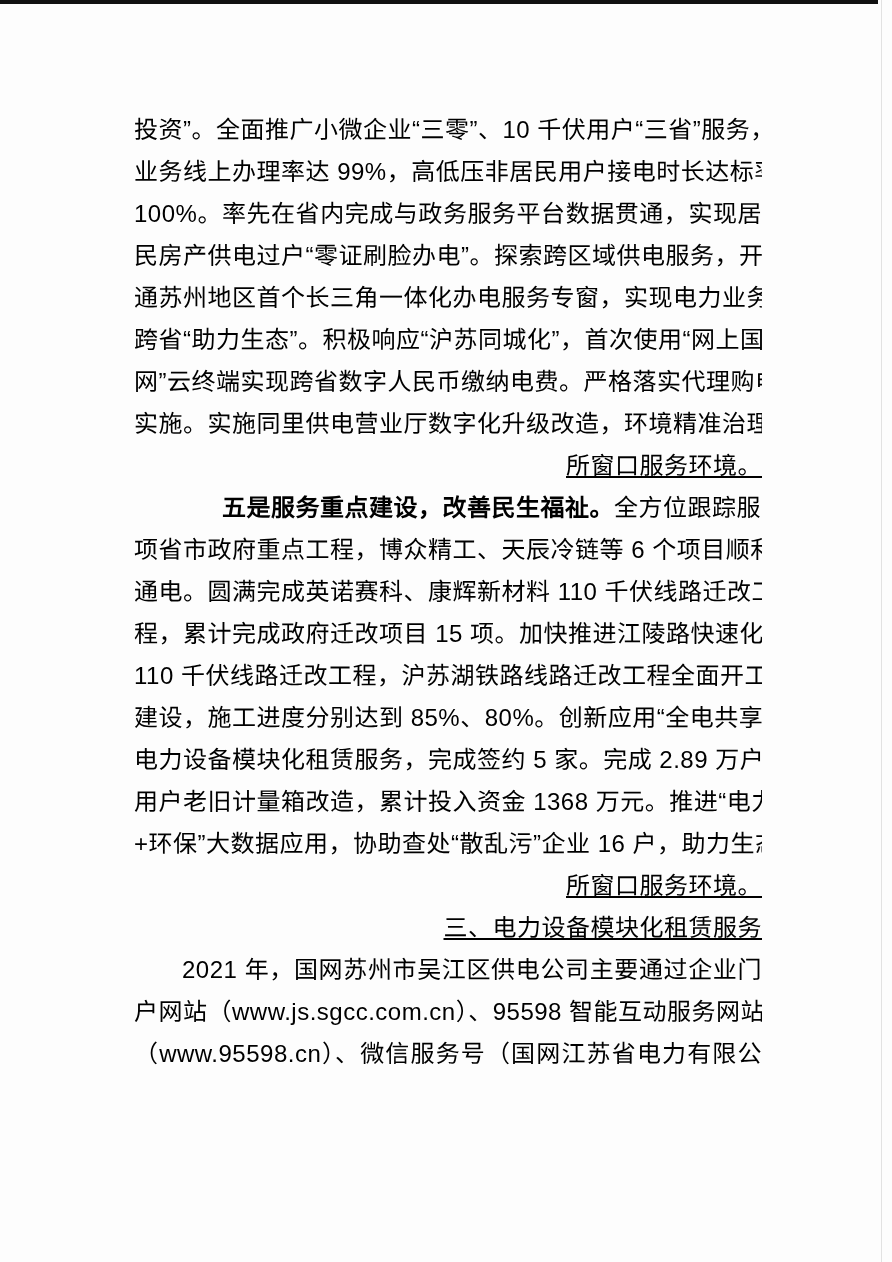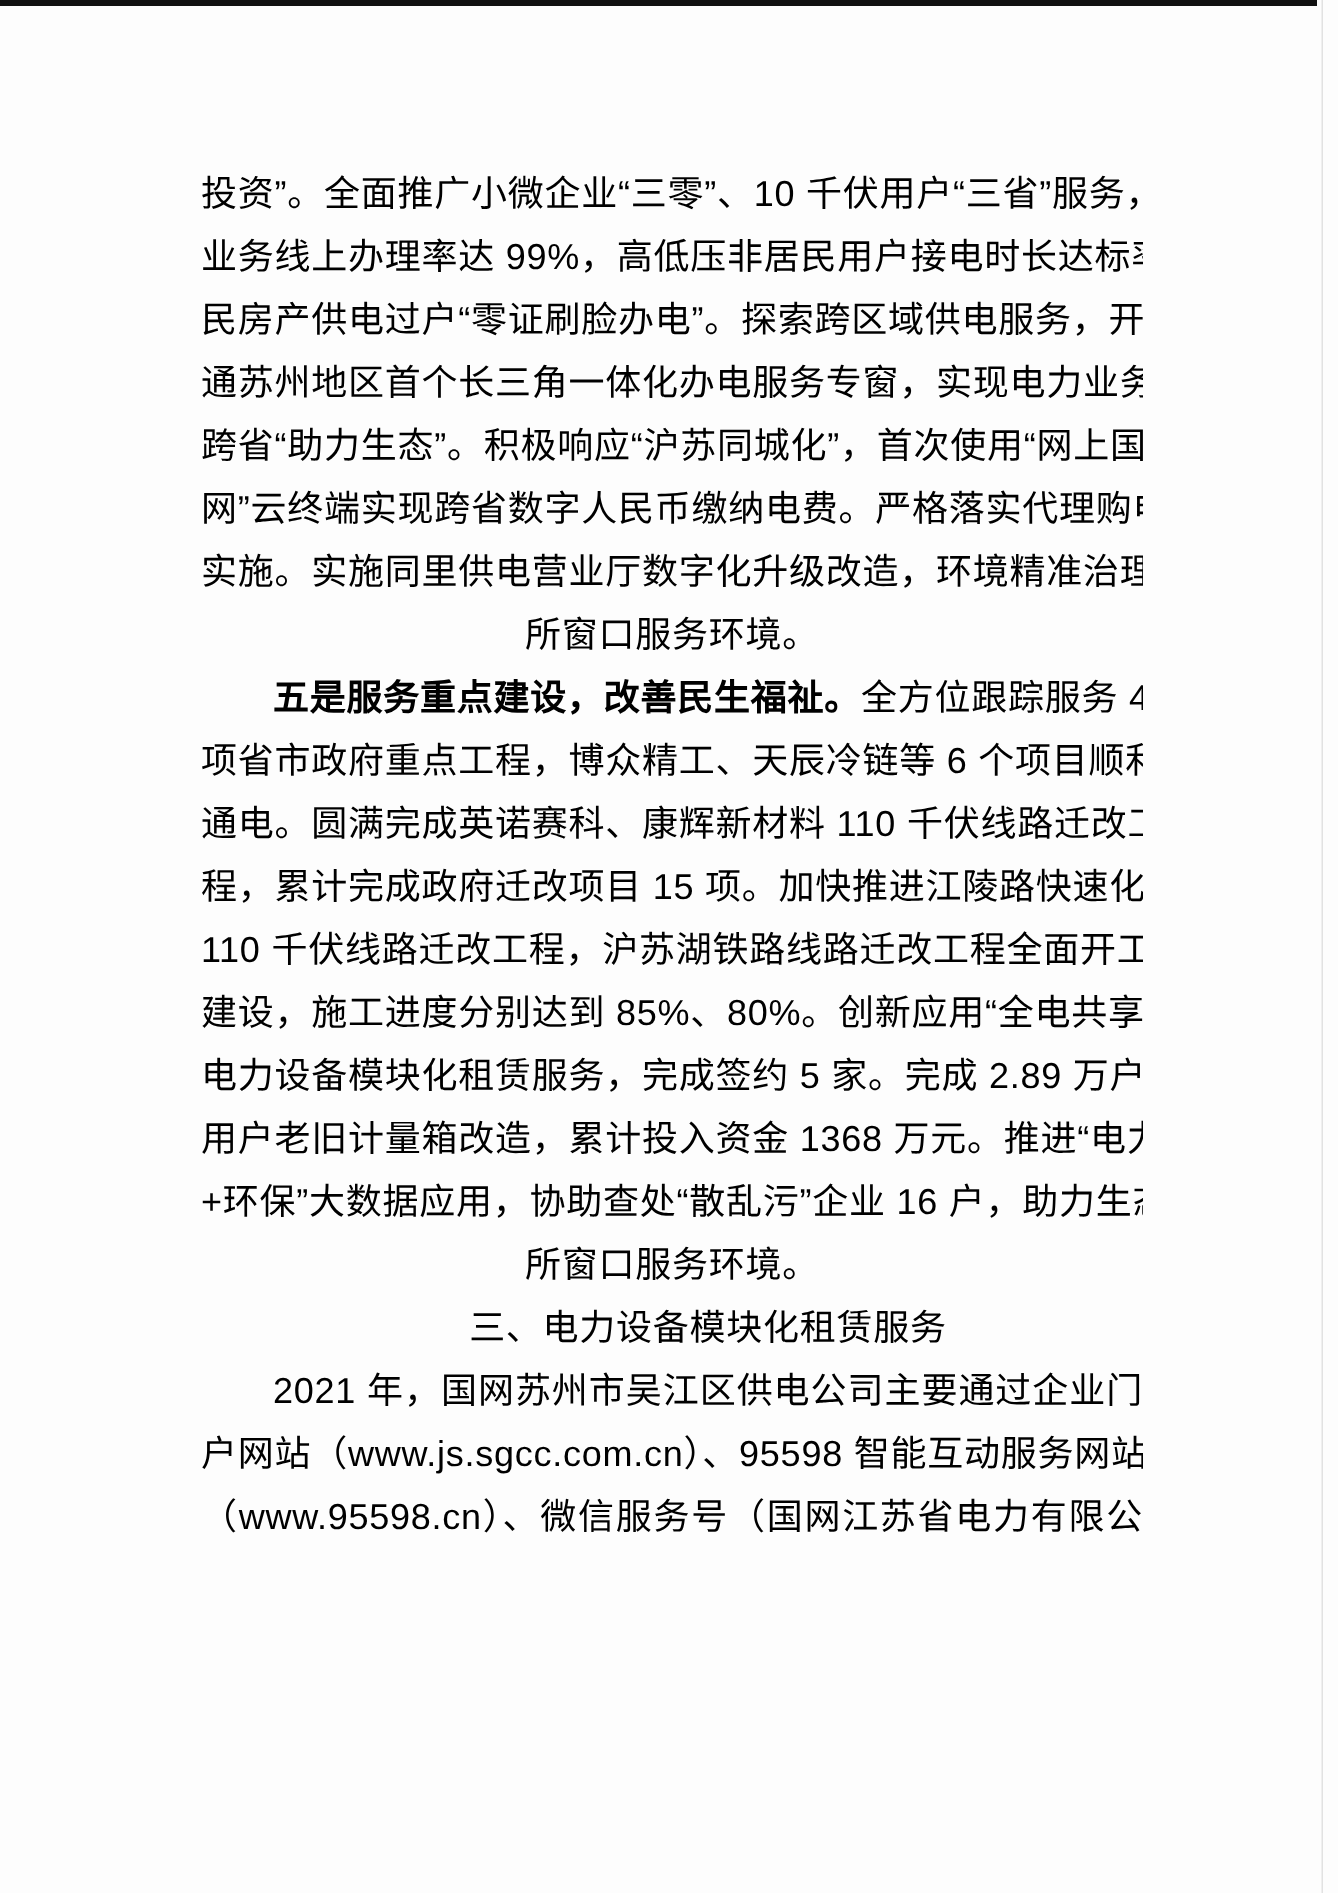--- a/index.html
+++ b/index.html
@@ -42,38 +42,40 @@
     letter-spacing: 0.5px;
   }
   .para { margin: 0; padding: 0; }
   .line {
     text-align: justify;
     text-align-last: justify;
     overflow: hidden;
     white-space: nowrap;
   }
   .line.end {
-    text-align: center;
+    text-align: right;
     text-align-last: auto;
+    text-decoration: underline;
   }
   .line.indent { text-indent: 2em; }
-  .bold-lead { font-weight: bold; }
+  .bold-lead { font-weight: bold; margin-left: 40px; }
 </style>
 </head>
 <body>
 
 <div class="page">
   <div class="top-edge"></div>
   <div class="right-edge"></div>
 
   <div class="doc">
 
     <div class="para">
       <div class="line">投资”。全面推广小微企业“三零”、10 千伏用户“三省”服务，</div>
       <div class="line">业务线上办理率达 99%，高低压非居民用户接电时长达标率</div>
+      <div class="line">100%。率先在省内完成与政务服务平台数据贯通，实现居</div>
       <div class="line">民房产供电过户“零证刷脸办电”。探索跨区域供电服务，开</div>
       <div class="line">通苏州地区首个长三角一体化办电服务专窗，实现电力业务</div>
       <div class="line">跨省“助力生态”。积极响应“沪苏同城化”，首次使用“网上国</div>
       <div class="line">网”云终端实现跨省数字人民币缴纳电费。严格落实代理购电</div>
       <div class="line">实施。实施同里供电营业厅数字化升级改造，环境精准治理</div>
       <div class="line end">所窗口服务环境。</div>
     </div>
 
     <div class="para">
       <div class="line indent">

